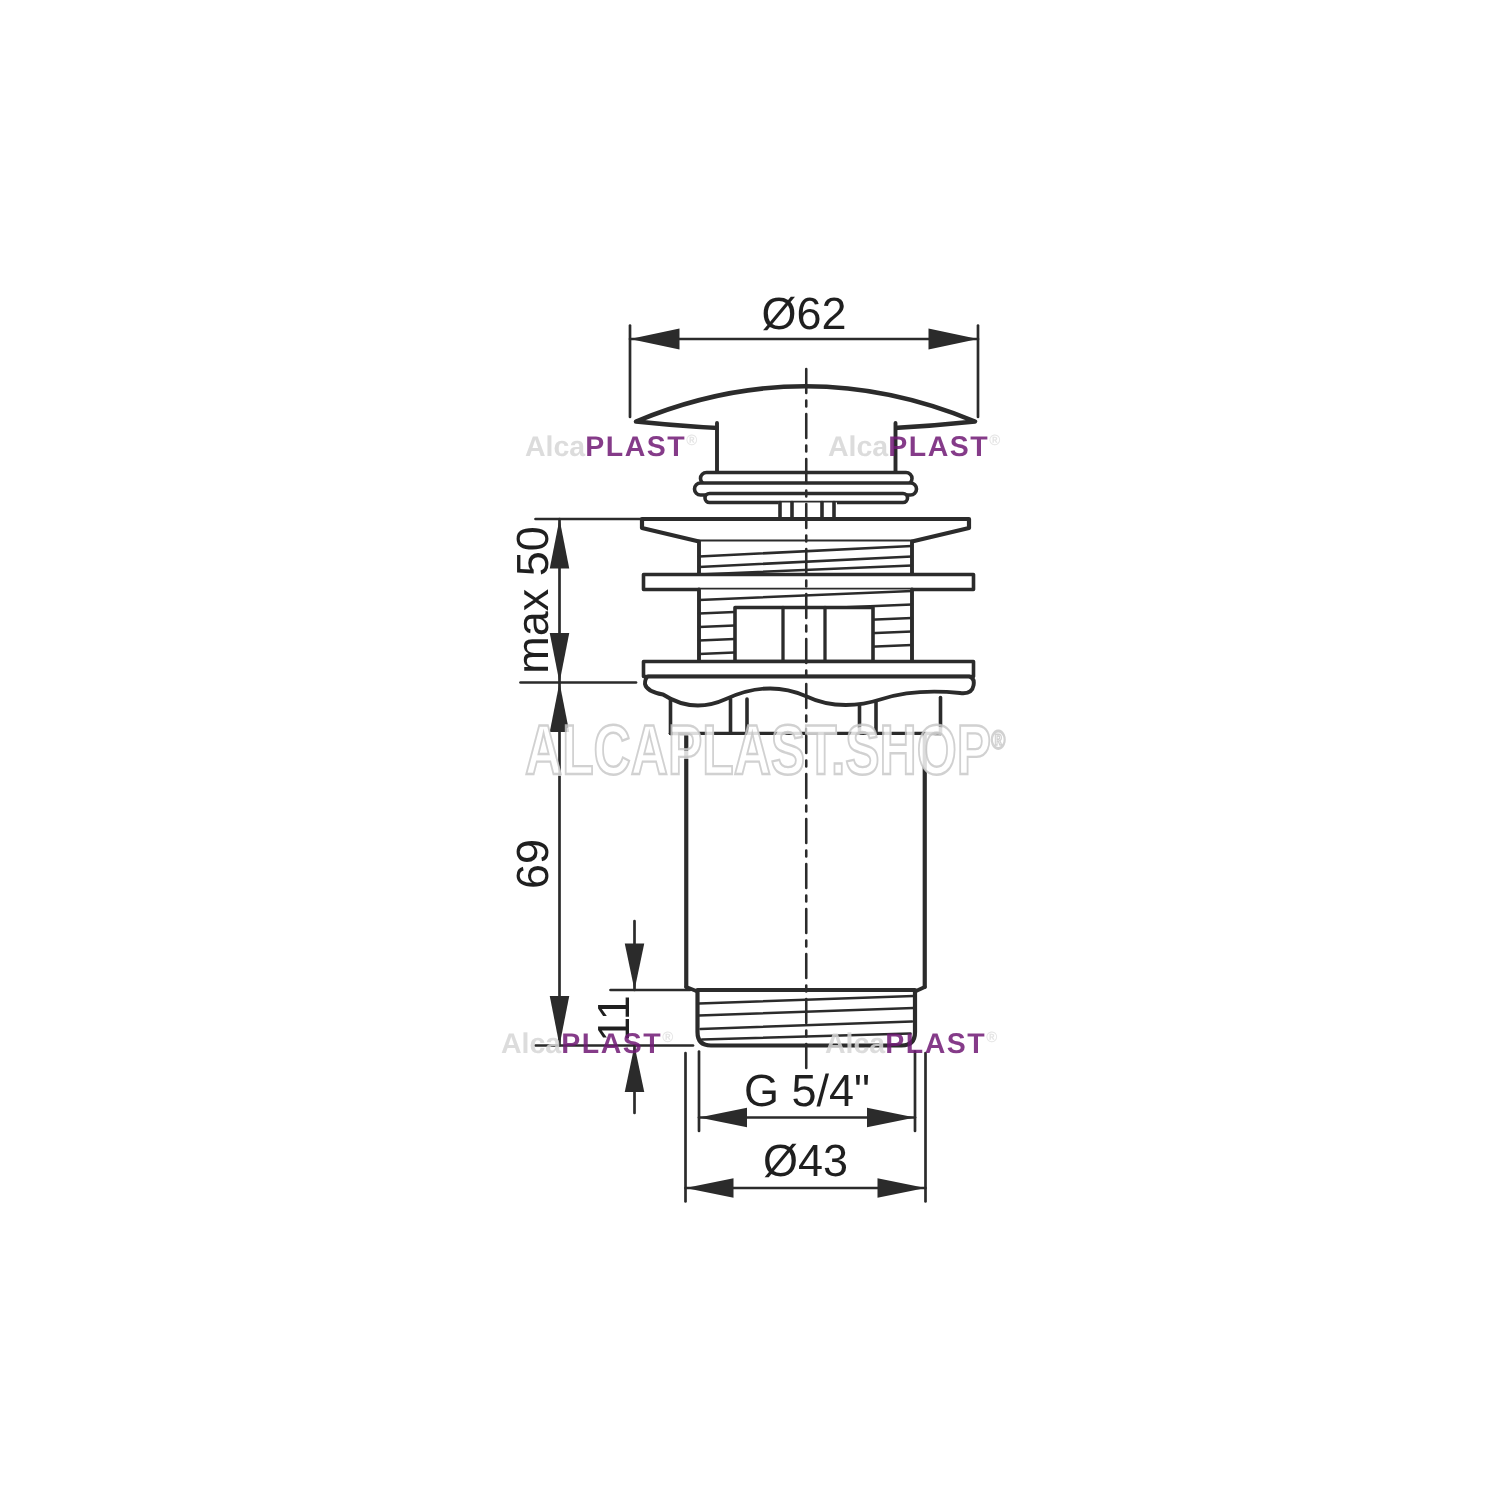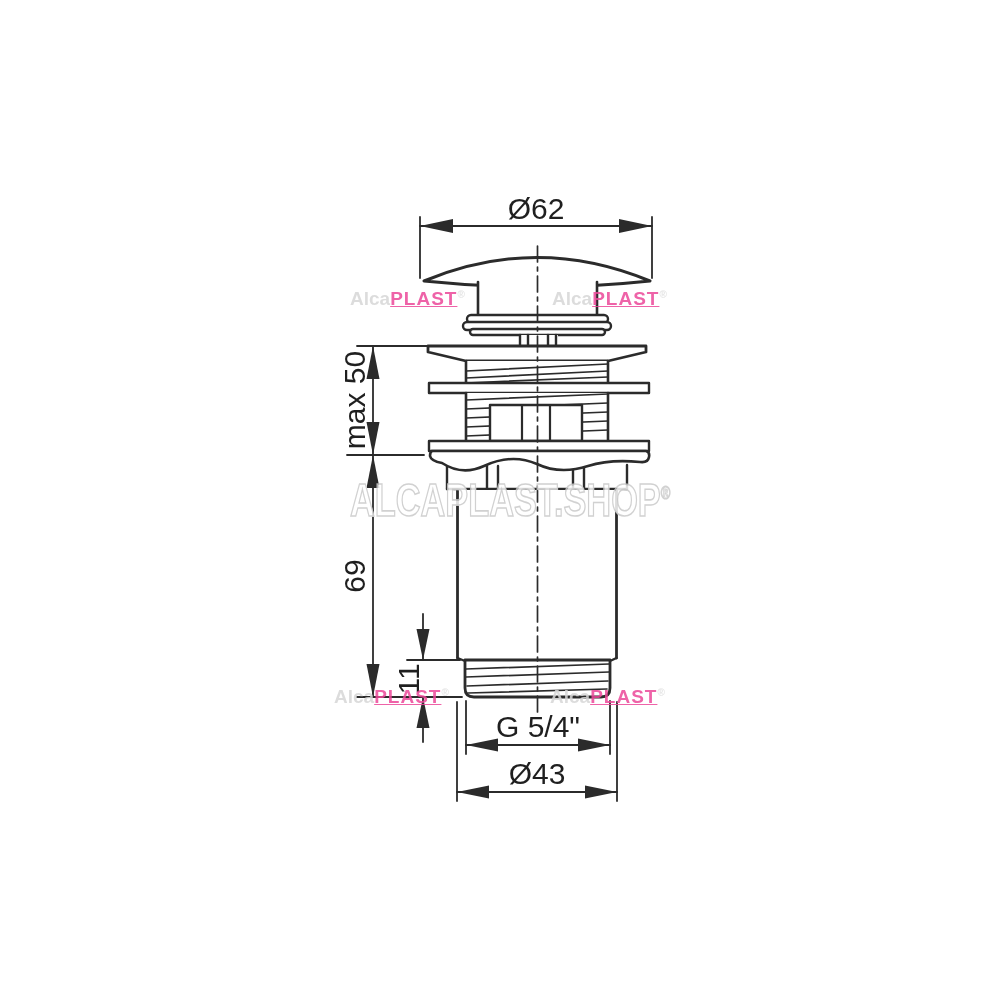--- a/index.html
+++ b/index.html
@@ -22,21 +22,21 @@
     pointer-events:none;
     white-space:nowrap;
     user-select:none;
   }
   .wm-small{
     font-size:19px;
     font-weight:700;
     opacity:.85;
   }
   .wm-small .wm-a{color:#d7d7d7;}
-  .wm-small .wm-b{color:#ec4899;letter-spacing:1px;text-decoration:underline;}
+  .wm-small .wm-b{color:#701a75;letter-spacing:1px;}
   .wm-small .wm-r{color:#e0e0e0;font-size:10px;vertical-align:super;}
   .wm-big{
     font-size:47px;
     font-weight:800;
     letter-spacing:0px;
     transform:scale(0.73,1);
     transform-origin:left top;
     color:rgba(255,255,255,0.45);
     -webkit-text-stroke:1.6px rgba(198,198,198,0.8);
     text-shadow:1px 1px 0 rgba(255,255,255,0.7);

